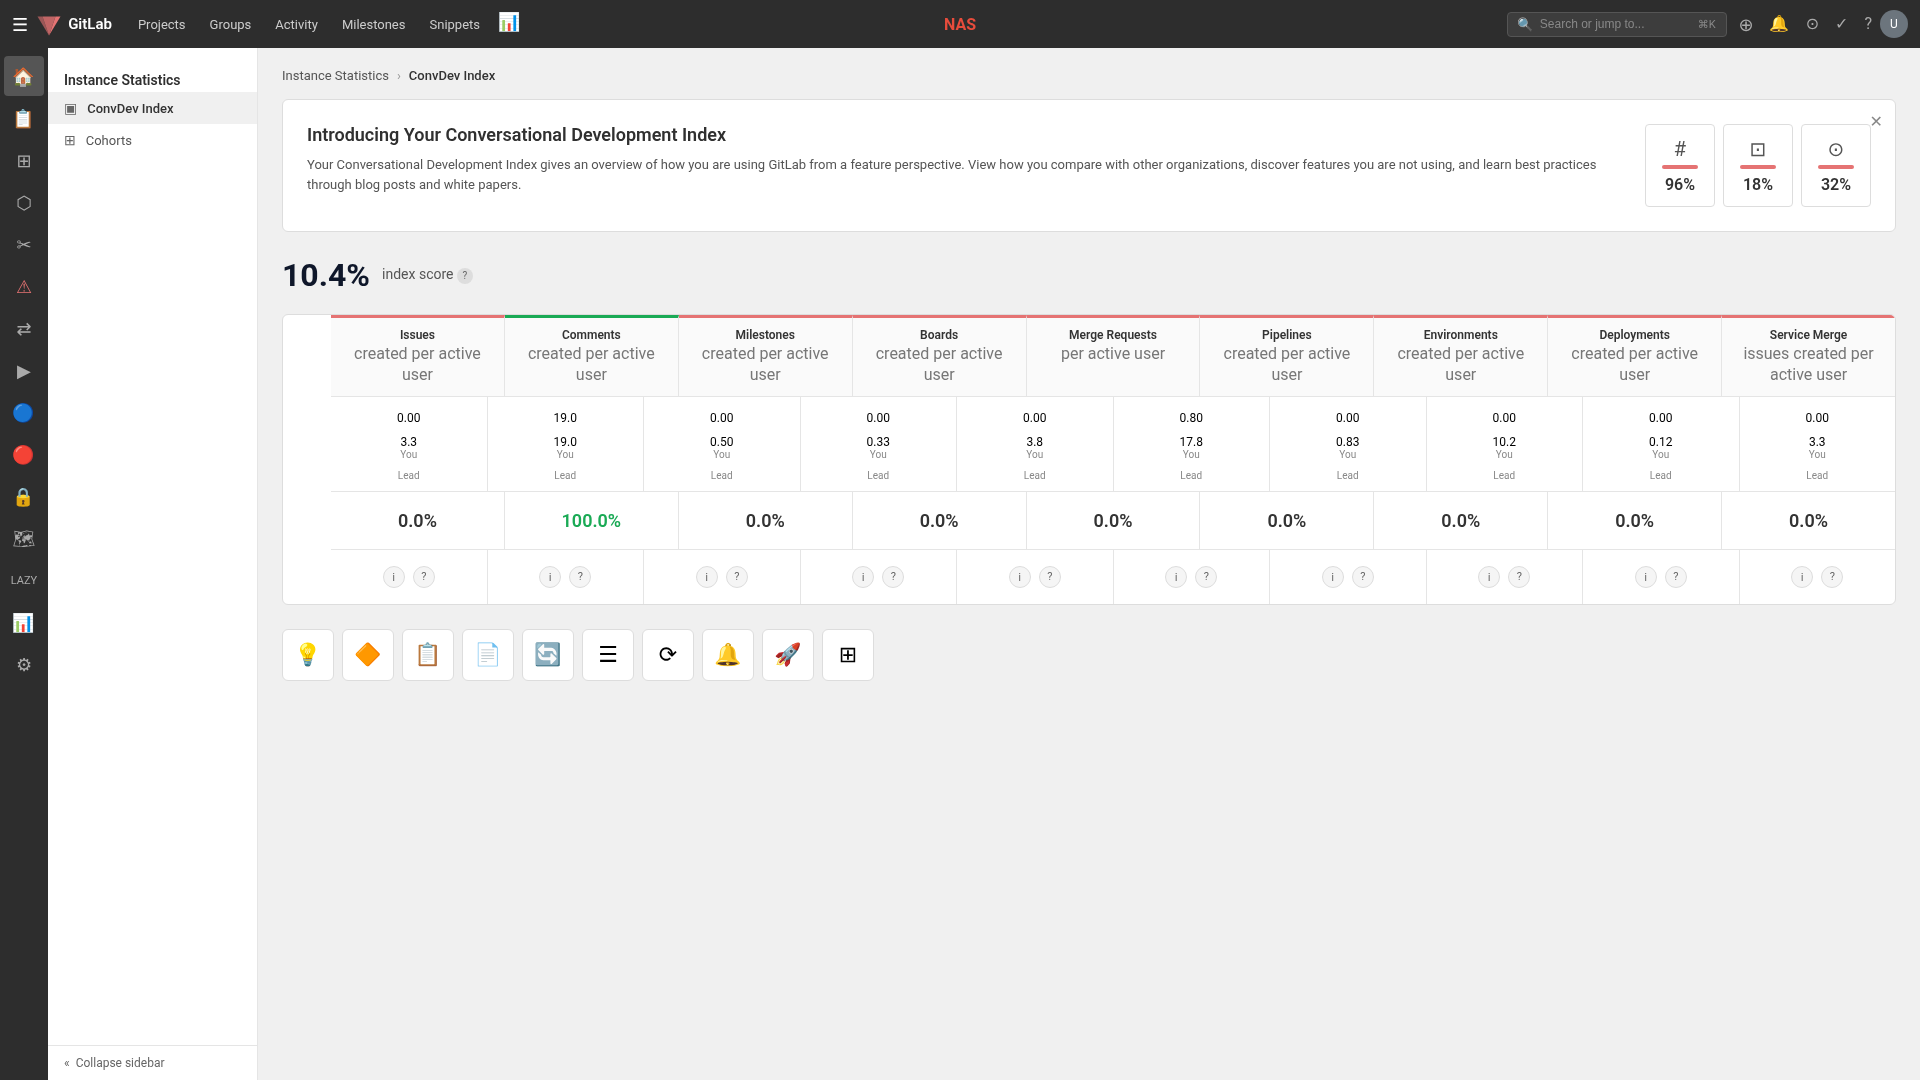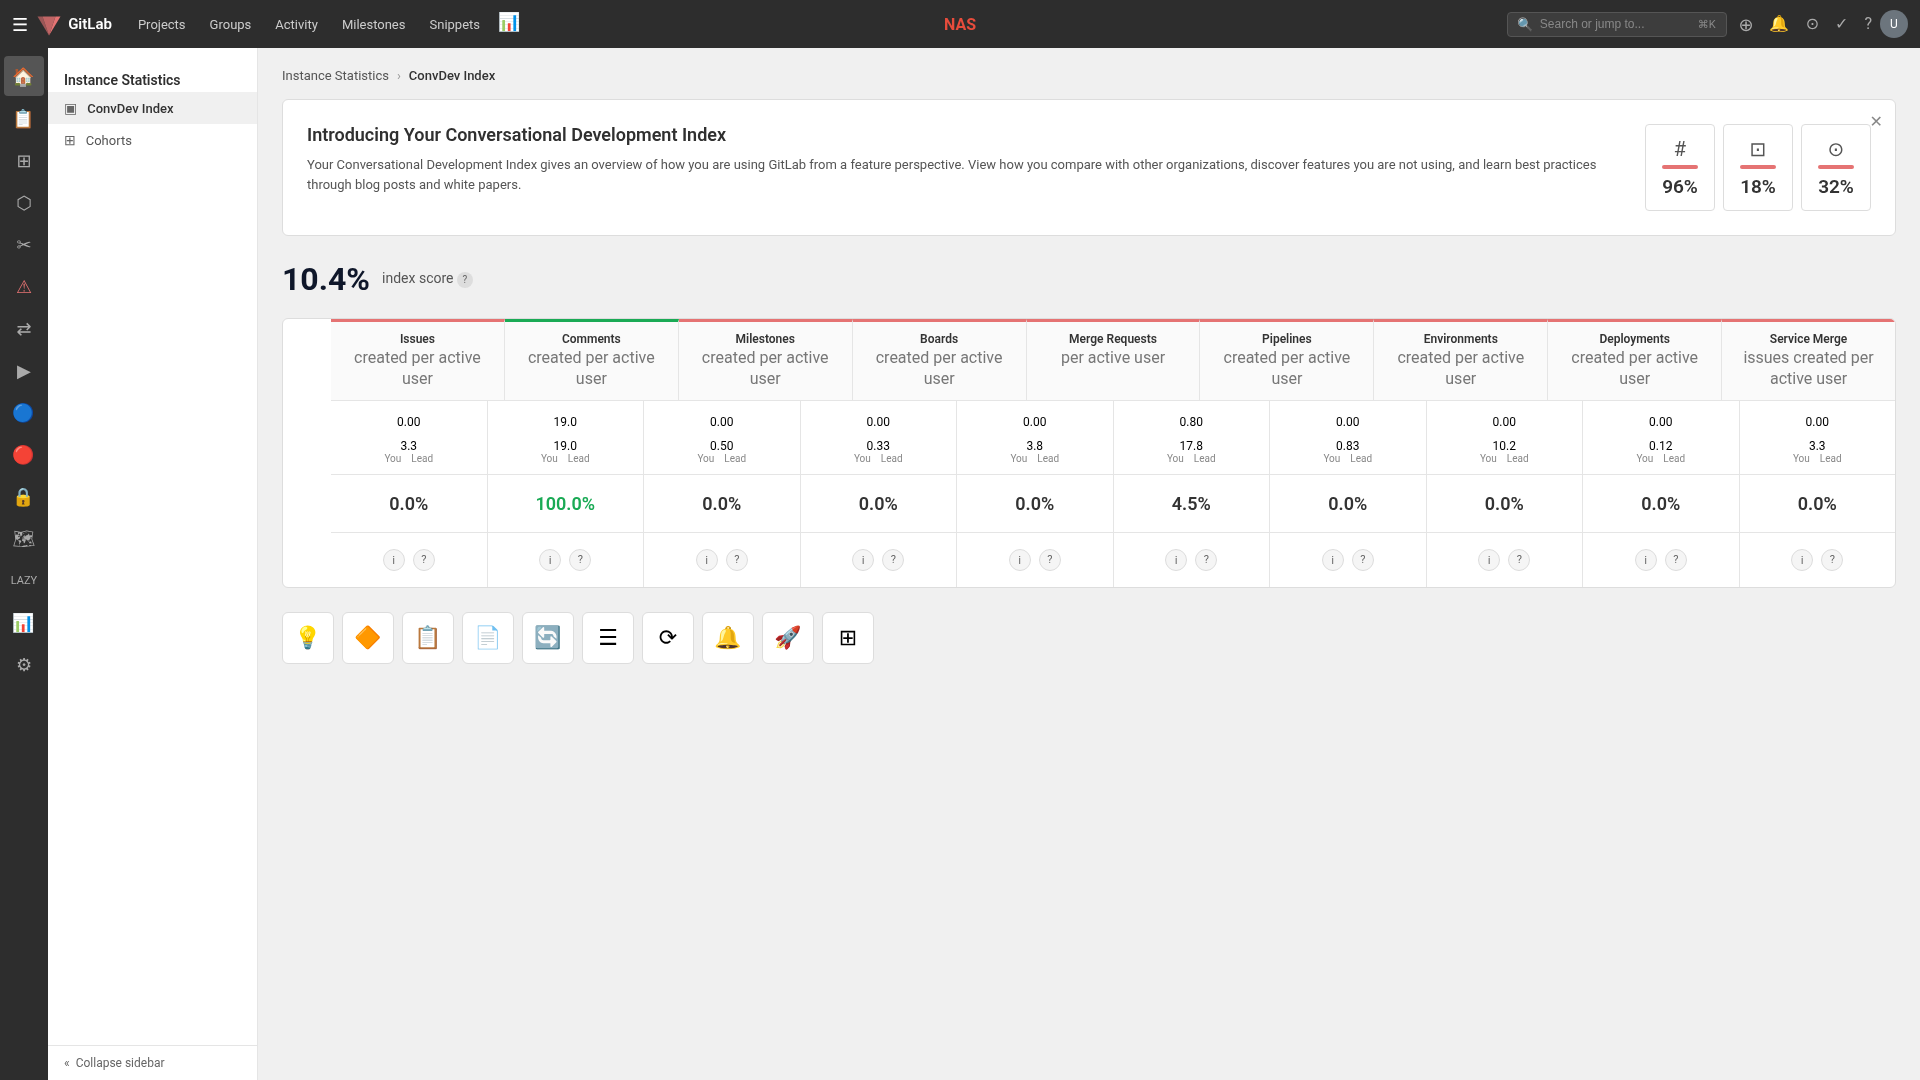--- a/index.html
+++ b/index.html
@@ -65,39 +65,39 @@
       display: flex; align-items: flex-start; gap: 24px;
     }
     .intro-banner .close-btn { position: absolute; top: 12px; right: 12px; color: #888; cursor: pointer; font-size: 16px; background: none; border: none; }
     .intro-banner .text-section { flex: 1; }
     .intro-banner h2 { font-size: 18px; font-weight: 600; color: #303030; margin-bottom: 10px; }
     .intro-banner p { font-size: 13px; color: #555; line-height: 1.5; }
     .intro-banner .stats-preview { display: flex; gap: 8px; }
     .stat-preview-card { border: 1px solid #ddd; border-radius: 4px; padding: 12px 16px; text-align: center; min-width: 70px; }
     .stat-preview-card .sp-icon { font-size: 20px; margin-bottom: 4px; }
     .stat-preview-card .sp-bar { height: 4px; background: #e57373; border-radius: 2px; margin-bottom: 6px; }
-    .stat-preview-card .sp-val { font-size: 19px; font-weight: 600; color: #333; }
+    .stat-preview-card .sp-val { font-size: 16px; font-weight: 600; color: #333; }
 
     
     .index-score { display: flex; align-items: center; gap: 12px; margin-bottom: 20px; }
     .index-score .pct { font-size: 32px; font-weight: 700; color: #0f172a; }
     .index-score .label { font-size: 14px; color: #555; line-height: 1.4; }
     .help-icon { display: inline-flex; align-items: center; justify-content: center; width: 16px; height: 16px; border-radius: 50%; background: #ddd; color: #666; font-size: 10px; cursor: pointer; font-style: normal; }
 
     
     .metrics-table { background: #fff; border: 1px solid #ddd; border-radius: 6px; overflow: hidden; margin-bottom: 24px; padding-left: 48px; }
     .metrics-row { display: flex; border-bottom: 1px solid #e5e5e5; }
     .metrics-row:last-child { border-bottom: none; }
     .metric-cell { flex: 1; padding: 10px 8px; border-right: 1px solid #e5e5e5; text-align: center; min-width: 0; }
     .metric-cell:last-child { border-right: none; }
     .metric-cell.header-cell { background: #fafafa; }
     .metric-name { font-size: 12px; font-weight: 600; color: #333; }
     .metric-sub { font-size: 16px; color: #777; line-height: 1.3; margin-top: 2px; }
     .metric-values { display: flex; justify-content: center; gap: 10px; font-size: 12px; margin-top: 4px; flex-direction: column; }
-    .metric-label-row { display: flex; justify-content: center; gap: 10px; font-size: 10px; color: #888; }
+    .metric-label-row { display: flex; justify-content: center; gap: 10px; font-size: 10px; color: #888; flex-direction: column; }
     .metric-pct { font-size: 18px; font-weight: 600; color: #333; padding: 8px 0; }
     .metric-pct.green { color: #1aaa55; }
     .metric-icons { display: flex; justify-content: center; gap: 8px; padding: 6px 0; }
     .metric-icon-btn { width: 22px; height: 22px; border-radius: 50%; border: 1px solid #ddd; background: #f5f5f5; display: flex; align-items: center; justify-content: center; cursor: pointer; font-size: 11px; color: #666; }
 
     
     .bottom-icons-row { display: flex; gap: 8px; flex-wrap: wrap; margin-top: 8px; }
     .feature-icon-card { width: 52px; height: 52px; border: 1px solid #ddd; border-radius: 6px; background: #fff; display: flex; align-items: center; justify-content: center; font-size: 22px; cursor: pointer; }
 
     .top-border-green { border-top: 3px solid #1aaa55; }
@@ -371,23 +371,20 @@
         <div class="metric-cell">
           <div class="metric-pct">0.0%</div>
         </div>
         <div class="metric-cell">
           <div class="metric-pct">0.0%</div>
         </div>
         <div class="metric-cell">
           <div class="metric-pct">0.0%</div>
         </div>
         <div class="metric-cell">
-          <div class="metric-pct">4.5%</div>
-        </div>
-        <div class="metric-cell">
           <div class="metric-pct">0.0%</div>
         </div>
         <div class="metric-cell">
           <div class="metric-pct">0.0%</div>
         </div>
         <div class="metric-cell">
           <div class="metric-pct">0.0%</div>
         </div>
         <div class="metric-cell">
           <div class="metric-pct">0.0%</div>

